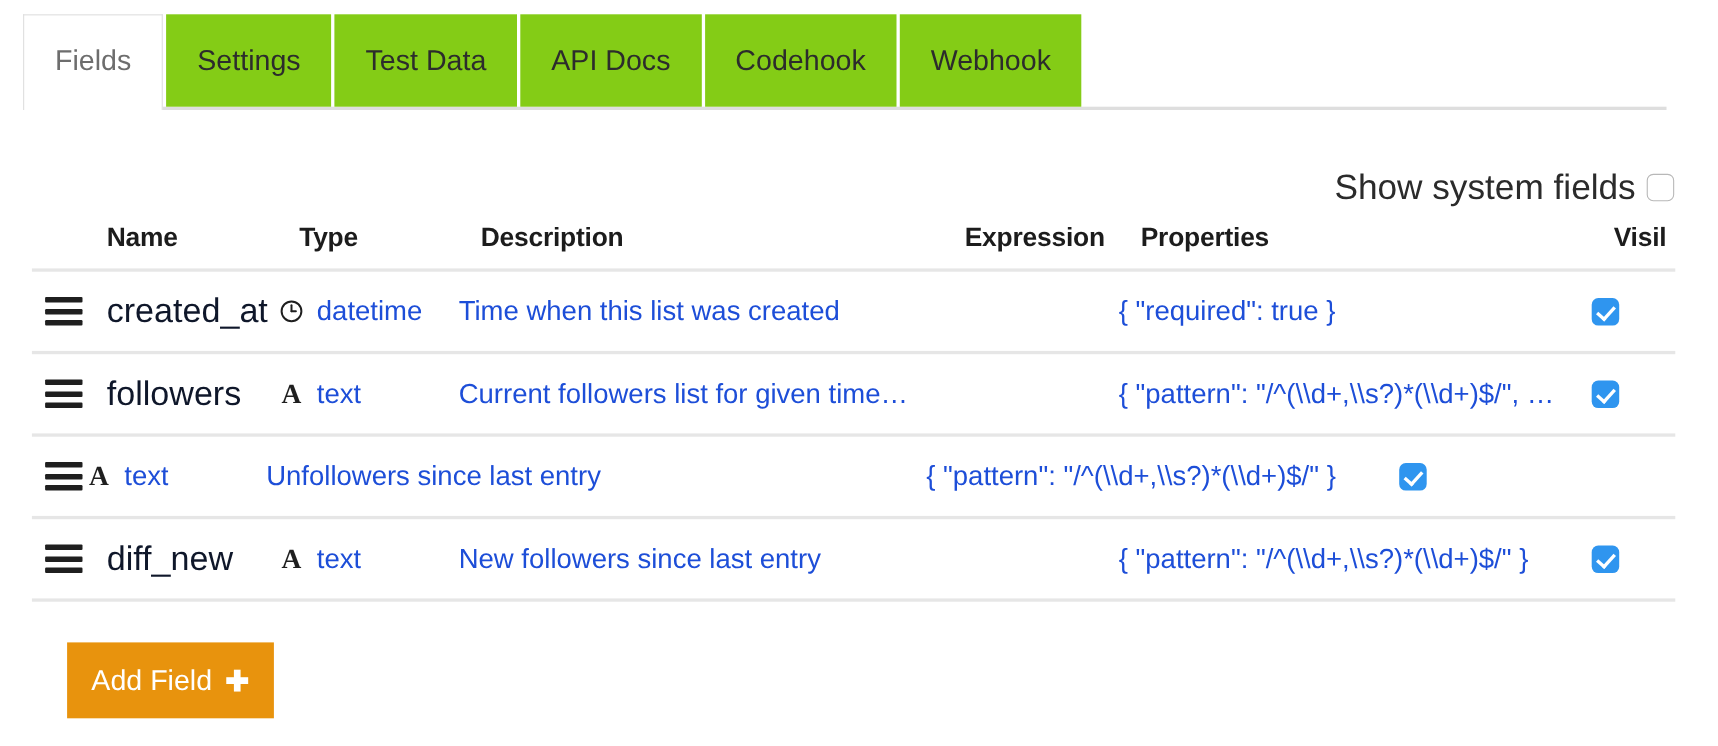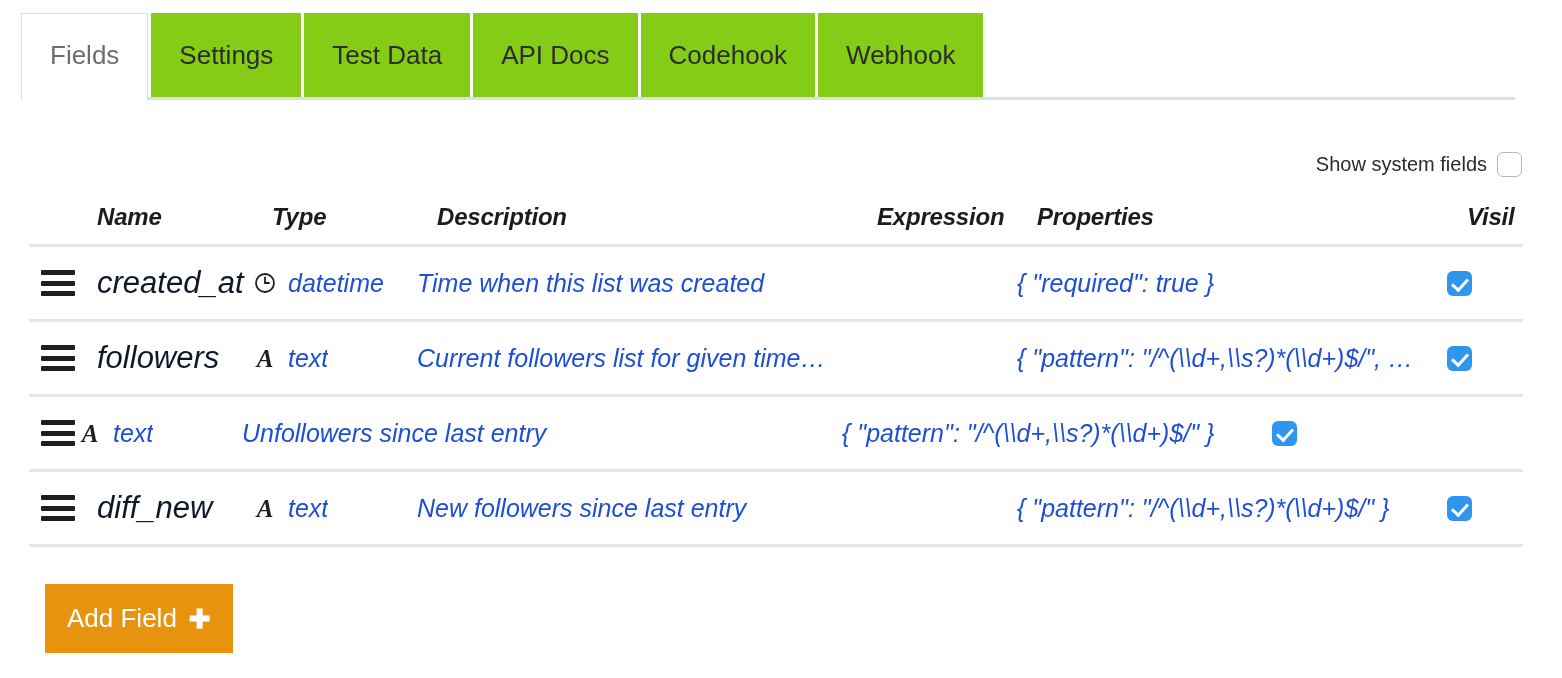--- a/index.html
+++ b/index.html
@@ -61,42 +61,41 @@
   
   .sysfields {
     position: absolute;
     right: 40px;
     top: 152px;
     display: flex;
     align-items: center;
     gap: 10px;
   }
   .sysfields-label {
-    font-size: 20px;
+    font-size: 32px;
     color: #2b2b2b;
     white-space: nowrap;
   }
   .checkbox-empty {
     width: 25px;
     height: 25px;
     border: 1px solid #b8b8b8;
     border-radius: 6px;
     background: #ffffff;
     box-sizing: border-box;
     cursor: pointer;
     display: inline-block;
   }
 
   
   .table {
     position: absolute;
     left: 29px;
     top: 203px;
     width: 1494px;
-    font-style: italic;
   }
   .trow {
     display: flex;
     align-items: center;
     border-bottom: 3px solid #e6e6e6;
     box-sizing: border-box;
   }
   .thead {
     height: 44px;
     align-items: flex-start;
@@ -191,21 +190,21 @@
     width: 7px;
     height: 13px;
     border: solid #ffffff;
     border-width: 0 3px 3px 0;
     transform: rotate(42deg);
   }
 
   
   .addfield {
     position: absolute;
-    left: 45px;
+    left: 61px;
     top: 584px;
     height: 69px;
     min-width: 185px;
     background: #e8930d;
     color: #ffffff;
     border: none;
     font-family: "Liberation Sans", sans-serif;
     font-size: 26px;
     display: flex;
     align-items: center;

